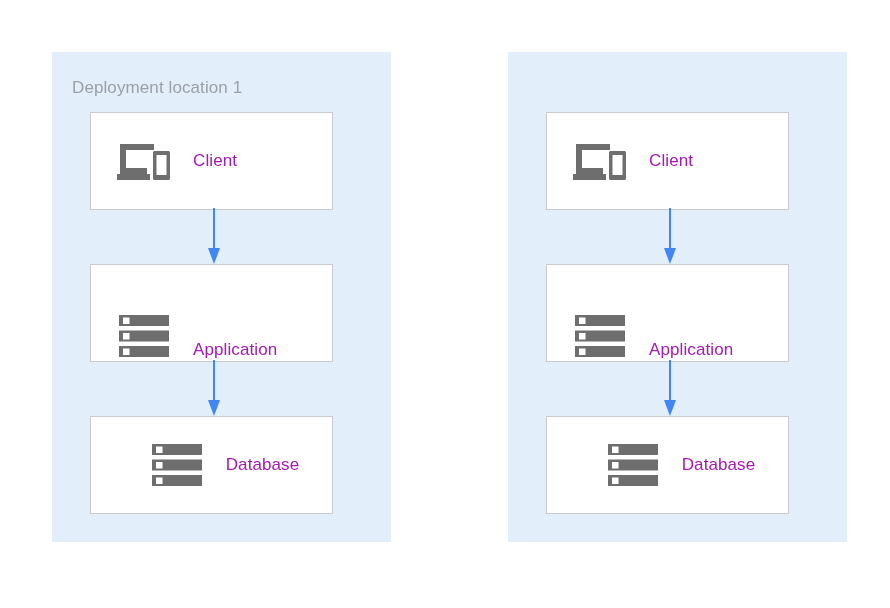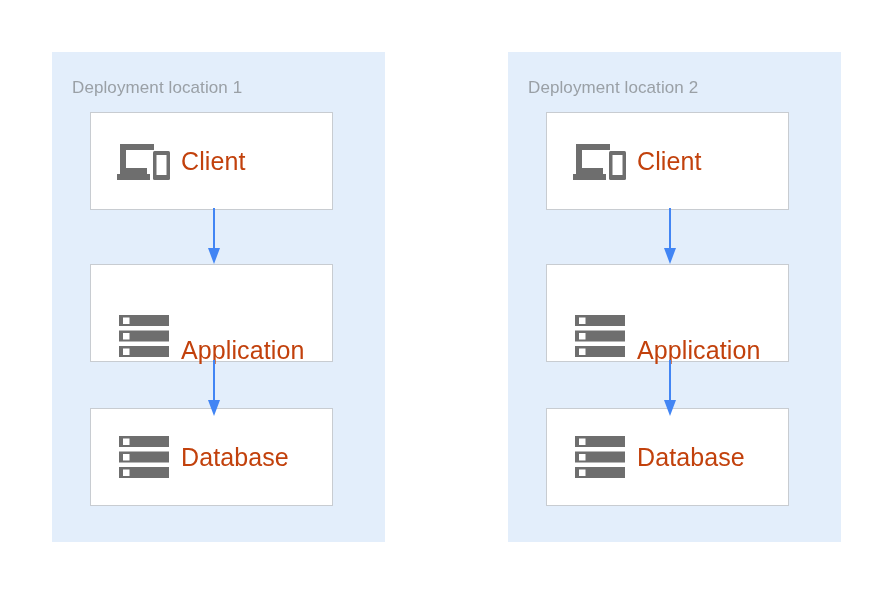--- a/index.html
+++ b/index.html
@@ -20,20 +20,21 @@
     overflow: hidden;
   }
 
   
   .panel {
     position: absolute;
     top: 52px;
     width: 333px;
     height: 490px;
     background: #e3eefb;
+    padding-left: 6px;
   }
   .panel.left  { left: 52px;  }
   .panel.right { left: 508px; }
 
   .panel-title {
     position: absolute;
     top: 26px;
     left: 20px;
     font-size: 17px;
     line-height: 20px;
@@ -49,37 +50,38 @@
     width: 243px;
     height: 98px;
     background: #ffffff;
     border: 1px solid #c8ccd1;
     box-sizing: border-box;
     display: flex;
     align-items: center;
   }
   .node.row0 { top: 60px;  }
   .node.row1 { top: 212px; align-items: flex-end; }
-  .node.row2 { top: 356px; }
+  .node.row2 { top: 364px; justify-content: center; }
 
   .node-icon {
     width: 74px;
     min-width: 74px;
     height: 50px;
     margin-left: 16px;
     display: flex;
     align-items: center;
     justify-content: center;
   }
   .node-label {
-    font-size: 25px;
+    font-size: 17px;
     line-height: 22px;
-    color: #c2410c;
+    color: #a21caf;
     white-space: nowrap;
     letter-spacing: 0.1px;
+    margin-left: 12px;
   }
 
   
   .arrow {
     position: absolute;
     left: 156px;           
     width: 12px;
     height: 56px;
   }
   .arrow.a0 { top: 156px; }
@@ -144,21 +146,20 @@
     </div>
     <div class="arrow a1">
       <svg width="12" height="56" viewBox="0 0 12 56" aria-hidden="true">
         <rect x="5" y="0" width="2" height="42" fill="#4285f4"></rect>
         <polygon points="0,40 12,40 6,56" fill="#4285f4"></polygon>
       </svg>
     </div>
   </div>
 
   <div class="panel right">
-    <div class="panel-title">Deployment location 2</div>
 
     <div class="node row0">
       <div class="node-icon">
         <svg width="54" height="40" viewBox="0 0 54 40" aria-hidden="true">
           <path d="M3 3 H37 V9 H9 V27 H30 V33 H3 Z" fill="#6e6e6e"></path>
           <rect x="0" y="33" width="33" height="6" fill="#6e6e6e"></rect>
           <rect x="36" y="10" width="17" height="29" rx="1.5" fill="#6e6e6e"></rect>
           <rect x="39.5" y="14" width="10" height="20" fill="#ffffff"></rect>
         </svg>
       </div>

